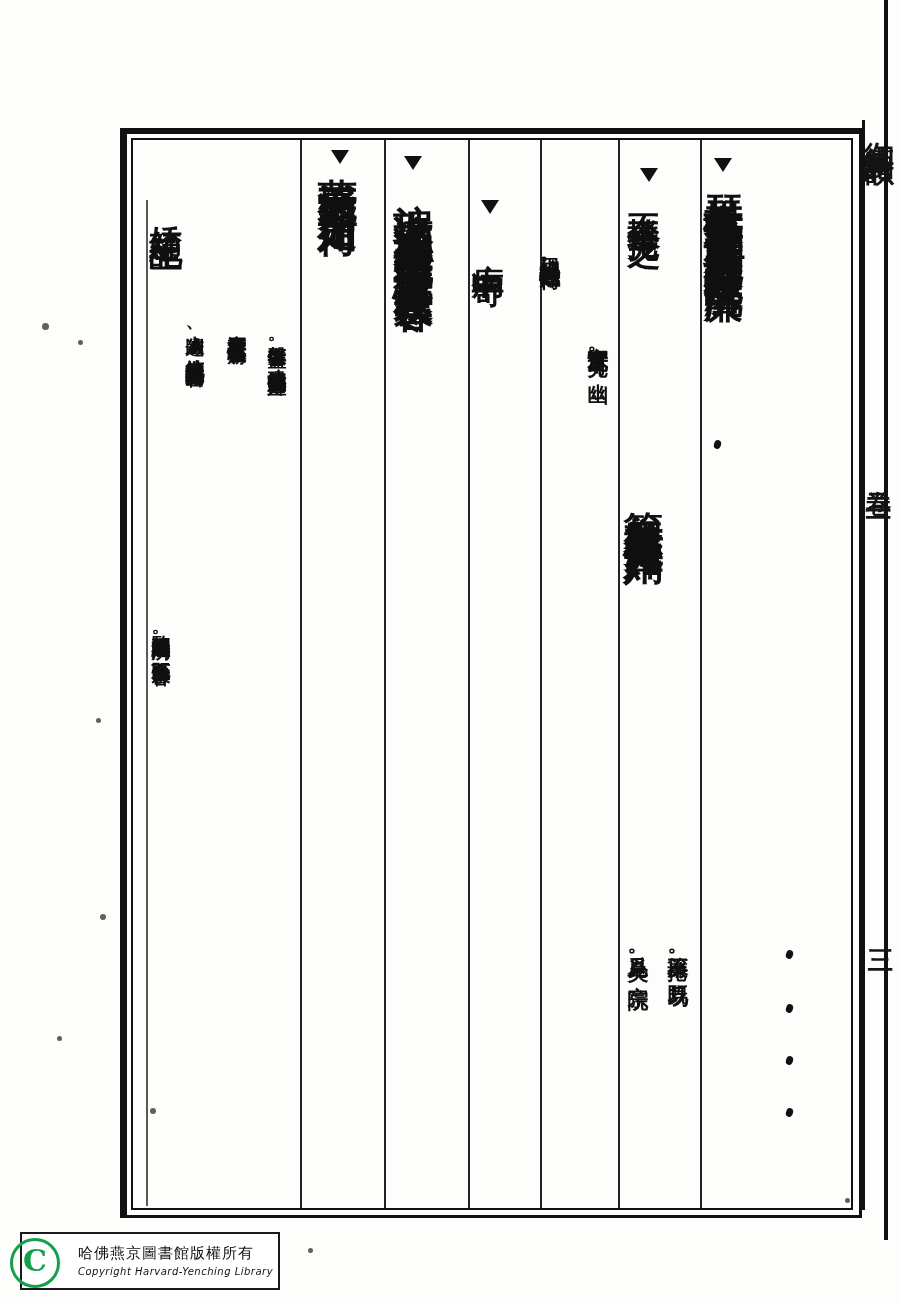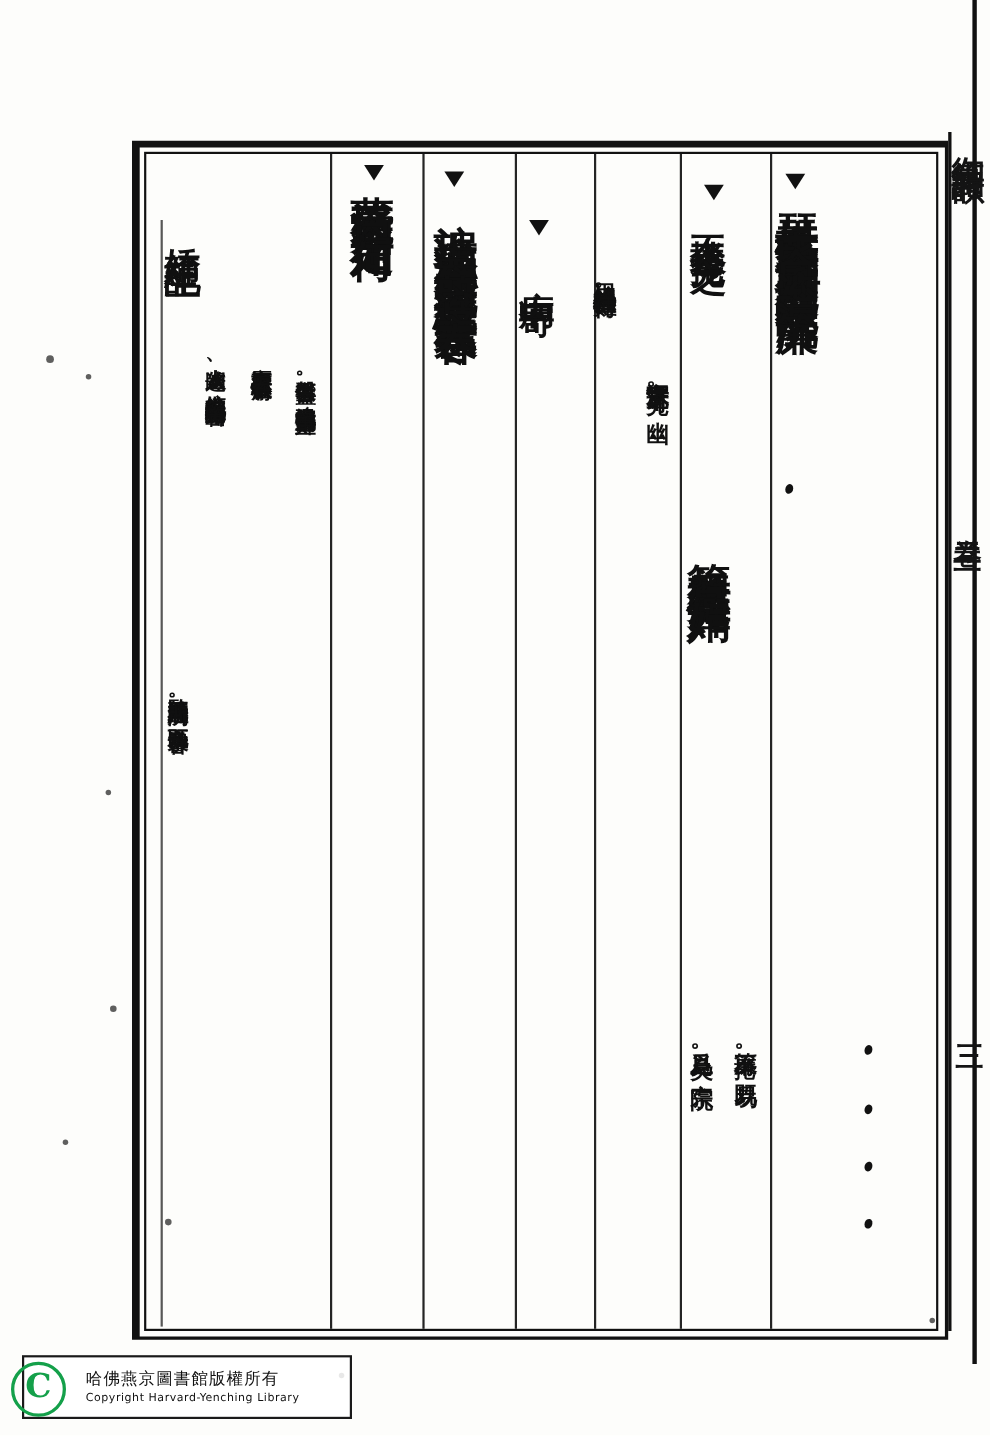--- a/index.html
+++ b/index.html
@@ -131,21 +131,21 @@
     background: #111;
     border-radius: 50% 50% 50% 50%;
     transform: rotate(18deg);
   }
 
   
   #stamp {
     position: absolute;
     left: 20px;
     top: 1232px;
-    width: 300px;
+    width: 260px;
     height: 58px;
     border: 2px solid #1a1a1a;
     background: rgba(255,255,255,.86);
     display: flex;
     align-items: center;
     box-sizing: border-box;
   }
   #stamp-text {
     padding-left: 56px;
     font-family: "DejaVu Sans", sans-serif;
@@ -154,20 +154,21 @@
   #stamp-cn {
     font-size: 15px;
     color: #111;
     letter-spacing: 1px;
   }
   #stamp-en {
     font-size: 10px;
     color: #111;
     letter-spacing: .5px;
     margin-top: 3px;
+    font-style: italic;
   }
   #stamp-c {
     position: absolute;
     left: 10px;
     top: 1238px;
     width: 44px;
     height: 44px;
     border: 3px solid #14a04a;
     border-radius: 50%;
     color: #14a04a;

